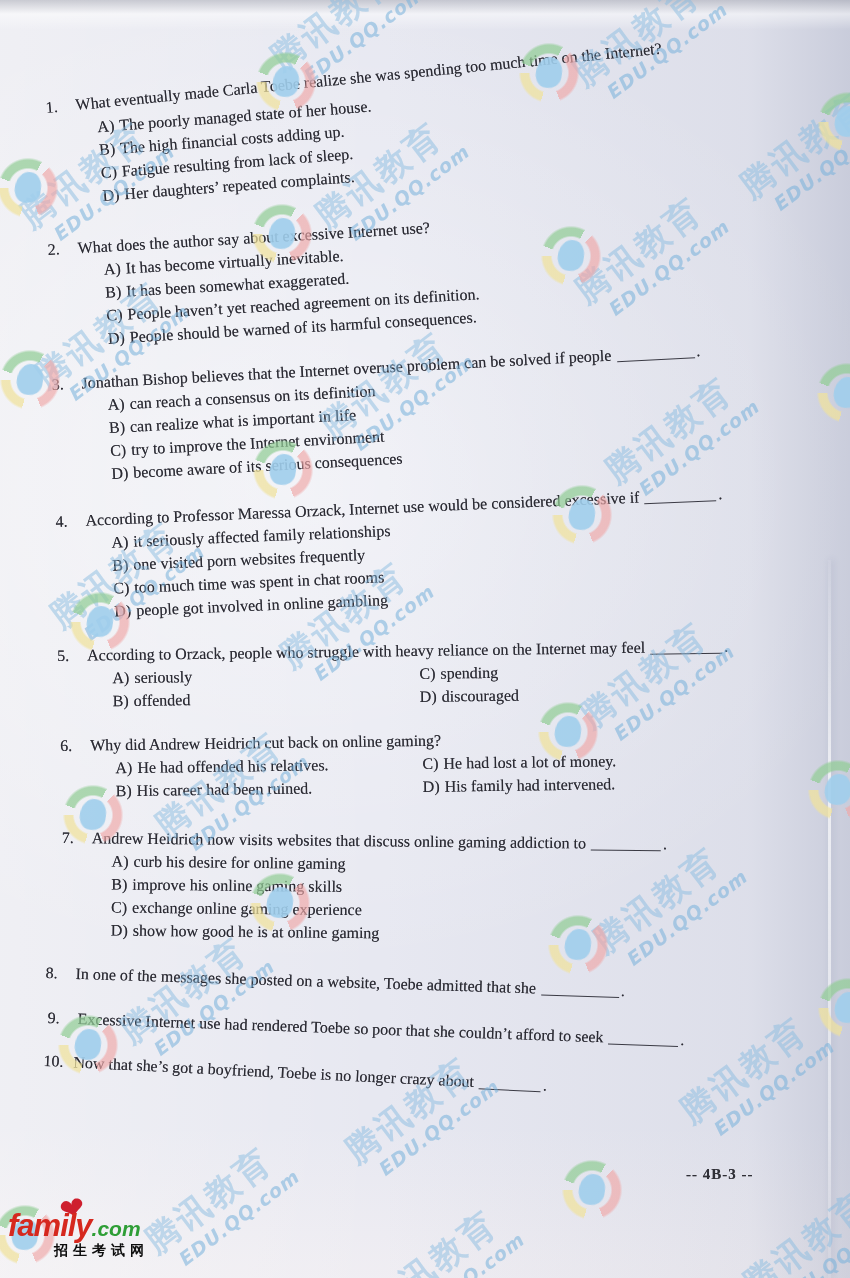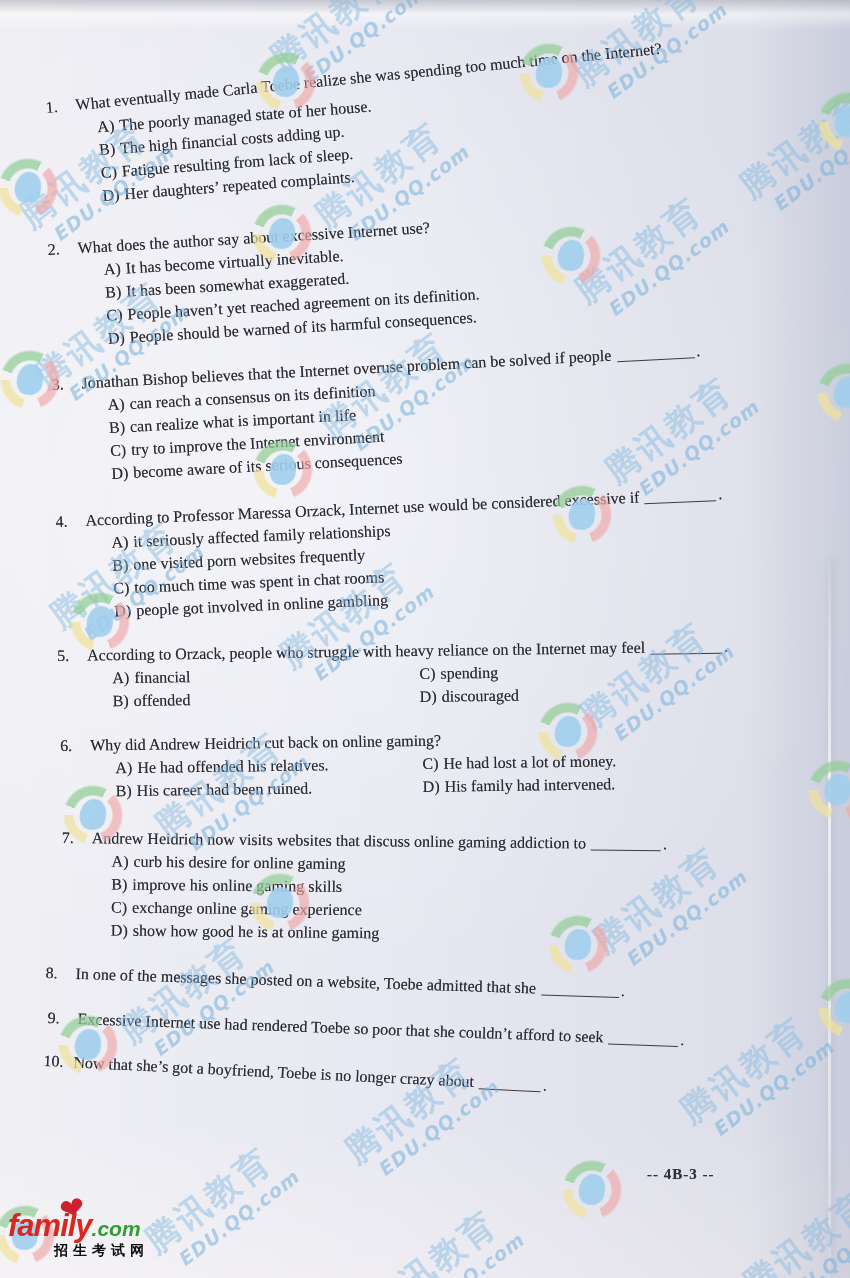--- a/index.html
+++ b/index.html
@@ -22,21 +22,21 @@
      text-shadow:0 0 .6px rgba(43,43,55,.65); white-space:nowrap;}
   .qline{height:23px; line-height:23px;}
   .qline.steep{transform:rotate(-1.2deg); transform-origin:0 80%;}
   .qnum{display:inline-block; min-width:24px; margin-right:6px;}
   .opts{padding-left:55px;}
   .opts.n50{padding-left:50px;}
   .opt{height:23px; line-height:23px;}
   .olab{margin-right:5px;}
   .two{display:grid; grid-auto-flow:column; grid-template-rows:23px 23px; grid-template-columns:307px auto;}
   .blank{display:inline-block; height:14px; border-bottom:1.5px solid #3a3a44; margin:0 2px 0 5px; vertical-align:-2px;}
-  #pageno{position:absolute; left:647px; top:1166px; font-weight:bold; font-size:15px;
+  #pageno{position:absolute; left:686px; top:1166px; font-weight:bold; font-size:15px;
     color:#2f2f36; letter-spacing:1px; z-index:2; text-shadow:0 0 .6px rgba(47,47,54,.6);}
   
   #wm{position:absolute; inset:0; z-index:4; pointer-events:none;}
   .wm-text{position:absolute; transform:translate(-50%,-50%) rotate(-37deg);}
   .wm-cn{font-family:"DejaVu Sans",sans-serif; font-weight:bold; font-size:34px; letter-spacing:3px;
     color:rgba(134,186,224,.48); white-space:nowrap;}
   .wm-en{font-family:"DejaVu Sans",sans-serif; font-style:italic; font-weight:bold; font-size:19px;
     letter-spacing:1px; color:rgba(118,176,218,.55); margin:-3px 0 0 16px; white-space:nowrap;}
   .wm-circle{position:absolute; width:62px; height:62px; transform:translate(-50%,-50%);}
   .wm-circle .ring{position:absolute; inset:0; border-radius:50%;
@@ -114,21 +114,21 @@
       <div class="opt"><span class="olab">C)</span><span>too much time was spent in chat rooms</span></div>
       <div class="opt"><span class="olab">D)</span><span>people got involved in online gambling</span></div>
     </div>
   </div>
 
   <div class="q" style="left:57px; top:644px; transform:rotate(-0.8deg);">
     <div class="qline">
       <span class="qnum">5.</span><span>According to Orzack, people who struggle with heavy reliance on the Internet may feel</span><span class="blank" style="width:72px;"></span><span>.</span>
     </div>
     <div class="opts two">
-      <div class="opt"><span class="olab">A)</span><span>financial</span></div>
+      <div class="opt"><span class="olab">A)</span><span>seriously</span></div>
       <div class="opt"><span class="olab">B)</span><span>offended</span></div>
       <div class="opt"><span class="olab">C)</span><span>spending</span></div>
       <div class="opt"><span class="olab">D)</span><span>discouraged</span></div>
     </div>
   </div>
 
   <div class="q" style="left:60px; top:734px; transform:rotate(-0.8deg);">
     <div class="qline">
       <span class="qnum">6.</span><span>Why did Andrew Heidrich cut back on online gaming?</span>
     </div>

